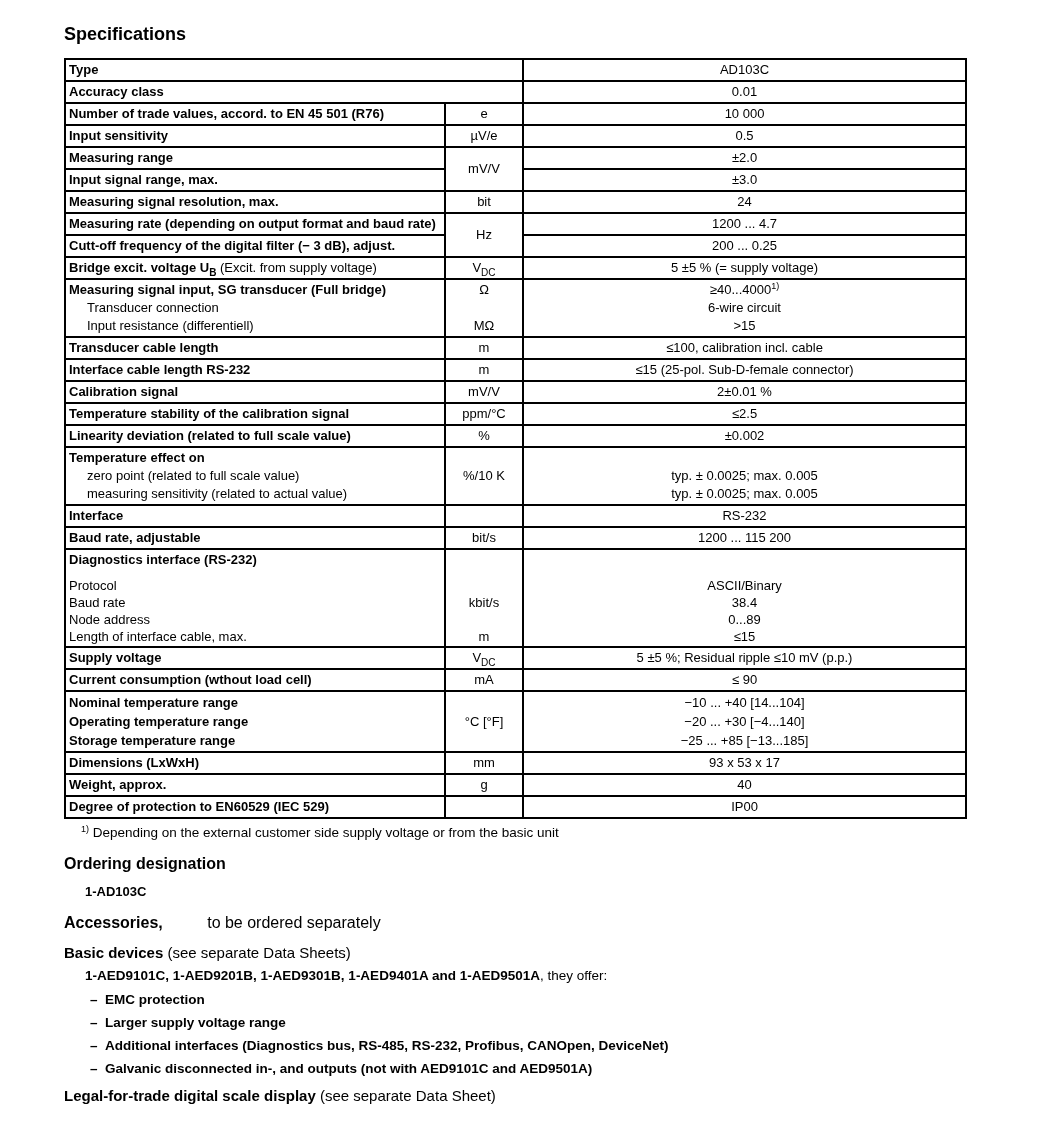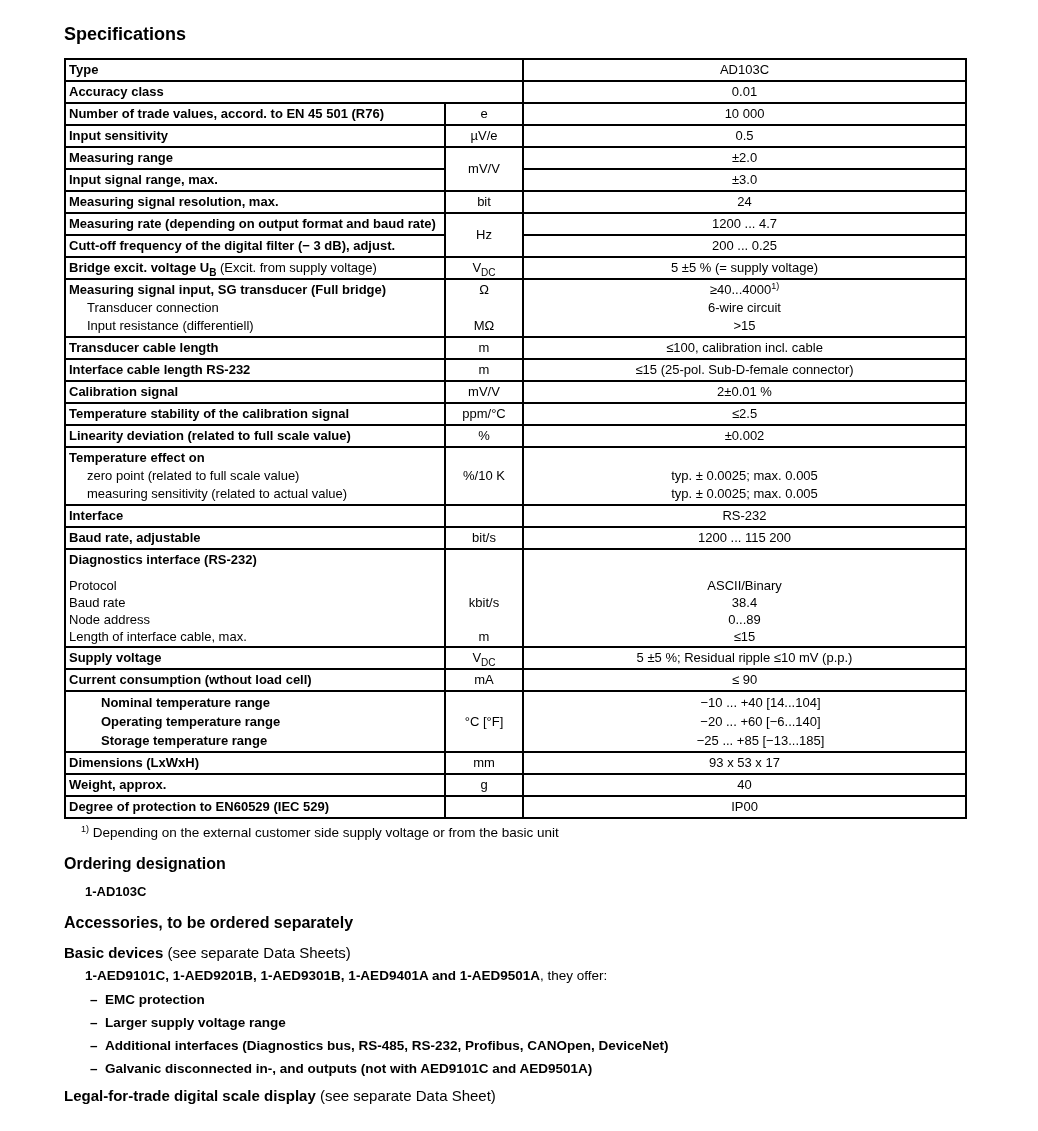--- a/index.html
+++ b/index.html
@@ -20,26 +20,26 @@
   td.p{font-weight:bold;text-align:left;padding-left:14px;}
   td.u,td.v{text-align:center;font-weight:normal;}
   .vb{font-weight:bold;}
   .r{font-weight:normal;}
   .ind{padding-left:18px;font-weight:normal;}
   td.top{vertical-align:top;}
   .gap8{height:8px;}
   .sp26{height:26px;}
   .l17{line-height:17px;height:17px;}
   .l18{line-height:18px;height:18px;}
-  .l19{line-height:19px;height:19px;margin-left:32px;}
+  .l19{line-height:19px;height:19px;}
   sub{font-size:10px;line-height:0;}
   sup{font-size:9px;line-height:0;}
   .footnote{font-size:13.5px;margin:5px 0 0 17px;line-height:17px;}
   .h2{font-size:16px;font-weight:bold;margin:12px 0 0 0;line-height:22px;}
-  .h2 .r{font-weight:bold;}
+  .h2 .r{font-weight:normal;margin-left:40px;}
   .item{font-size:13px;font-weight:bold;margin:8px 0 0 21px;line-height:17px;}
   .sub-h{font-size:15px;font-weight:bold;margin:10px 0 0 0;line-height:18px;}
   .sub-h .r{font-weight:normal;}
   .dev-line{font-size:13.5px;font-weight:bold;margin:5px 0 0 21px;line-height:18px;}
   .dev-line .r{font-weight:normal;}
   .bullet{font-size:13.5px;font-weight:bold;margin:6px 0 0 26px;line-height:17px;}
   .bullet .dash{display:inline-block;width:15px;}
 </style>
 </head>
 <body>
@@ -208,21 +208,21 @@
       </tr>
       <tr>
         <td class="p top">
           <div class="l19">Nominal temperature range</div>
           <div class="l19">Operating temperature range</div>
           <div class="l19">Storage temperature range</div>
         </td>
         <td class="u">°C [°F]</td>
         <td class="v top">
           <div class="l19">−10 ... +40 [14...104]</div>
-          <div class="l19">−20 ... +60 [−6...140]</div>
+          <div class="l19">−20 ... +30 [−4...140]</div>
           <div class="l19">−25 ... +85 [−13...185]</div>
         </td>
       </tr>
       <tr>
         <td class="p">Dimensions (LxWxH)</td>
         <td class="u">mm</td>
         <td class="v">93 x 53 x 17</td>
       </tr>
       <tr>
         <td class="p">Weight, approx.</td>

